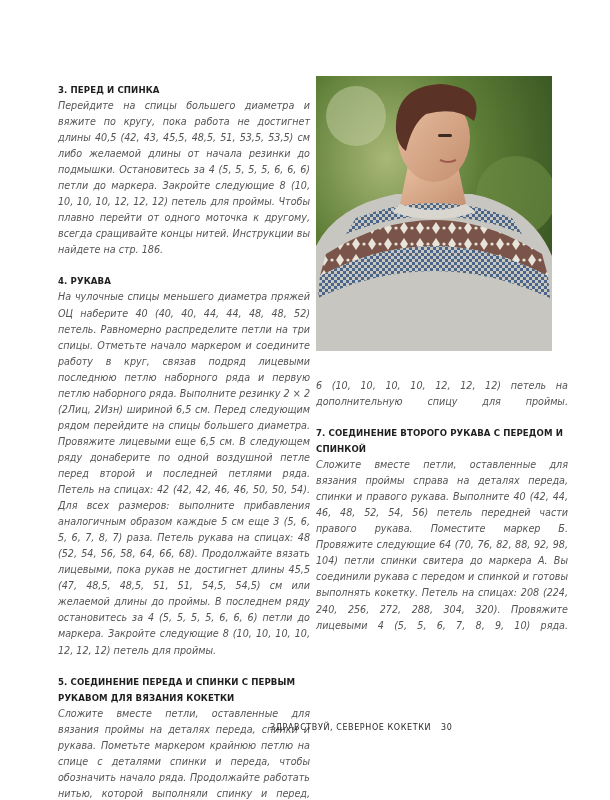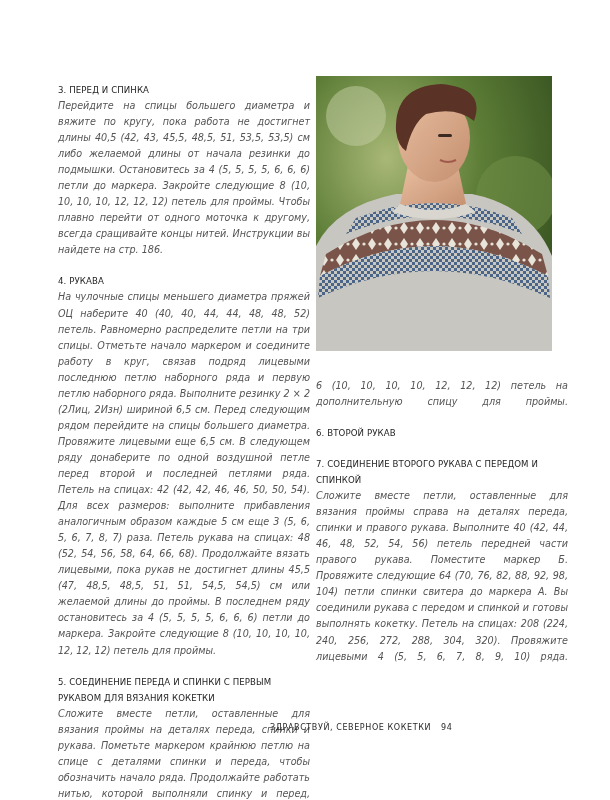--- a/index.html
+++ b/index.html
@@ -2,21 +2,21 @@
 <html><head>
 <meta charset="utf-8">
 <style>
   html, body { margin:0; padding:0; background:#ffffff; }
   body { width:610px; height:800px; position:relative; overflow:hidden;
          font-family:"DejaVu Sans", sans-serif; }
   .col { position:absolute; width:252px; }
   #col-left { left:58px; top:82px; }
   #col-right { left:316px; top:378px; width:252px; }
   .sec { margin:0 0 15px 0; }
-  .h { font-weight:normal; font-size:8.6px; line-height:16px; color:#1e1e1e;
+  .h { font-weight:bold; font-size:8.6px; line-height:16px; color:#1e1e1e;
        letter-spacing:0.1px; text-transform:uppercase; }
   .p { font-size:9.6px; line-height:16.05px; color:#545454; text-align:justify;
        hyphens:manual;font-style:italic; }
   .p.last-left { text-align-last:justify; }
   #photo { position:absolute; left:316px; top:76px; width:236px; height:275px;
            overflow:hidden; background:#5d7a3a; }
   #footer { position:absolute; top:723px; left:270px; font-size:8px;
             color:#2a2a2a; letter-spacing:0.6px; white-space:nowrap; }
   #footer .pg { margin-left:10px; }
   #wm { position:absolute; left:505px; top:799px; font-size:15px; color:#ffffff;
@@ -84,25 +84,24 @@
     <rect x="122" y="58" width="14" height="3" rx="1.5" fill="#3b2a22"></rect>
     <path d="M124 84 Q132 88 140 84" stroke="#a05a4c" stroke-width="2" fill="none"></path>
   </svg>
 </div>
 
 <div id="col-right" class="col">
   <div class="sec">
     <div class="p last-left">6 (10, 10, 10, 10, 12, 12, 12) петель на дополнительную спицу для проймы.</div>
   </div>
   <div class="sec">
-    <div class="h">6. ВТОРОЙ РУКАВ</div>
   </div>
   <div class="sec">
     <div class="h">7. СОЕДИНЕНИЕ ВТОРОГО РУКАВА С ПЕРЕДОМ И СПИНКОЙ</div>
     <div class="p last-left">Сложите вместе петли, оставленные для вязания проймы справа на деталях переда, спинки и правого рукава. Выполните 40 (42, 44, 46, 48, 52, 54, 56) петель передней части правого рукава. Поместите маркер Б. Провяжите следующие 64 (70, 76, 82, 88, 92, 98, 104) петли спинки свитера до маркера А. Вы соединили рукава с передом и спинкой и готовы выполнять кокетку. Петель на спицах: 208 (224, 240, 256, 272, 288, 304, 320). Провяжите лицевыми 4 (5, 5, 6, 7, 8, 9, 10) ряда.</div>
   </div>
 </div>
 
 <div id="footer">
-  <span>ЗДРАВСТВУЙ, СЕВЕРНОЕ КОКЕТКИ</span><span class="pg">94</span>
+  <span>ЗДРАВСТВУЙ, СЕВЕРНОЕ КОКЕТКИ</span><span class="pg">30</span>
 </div>
 
 <div id="wm">PassionForum.ru</div>
 
 </body></html>

